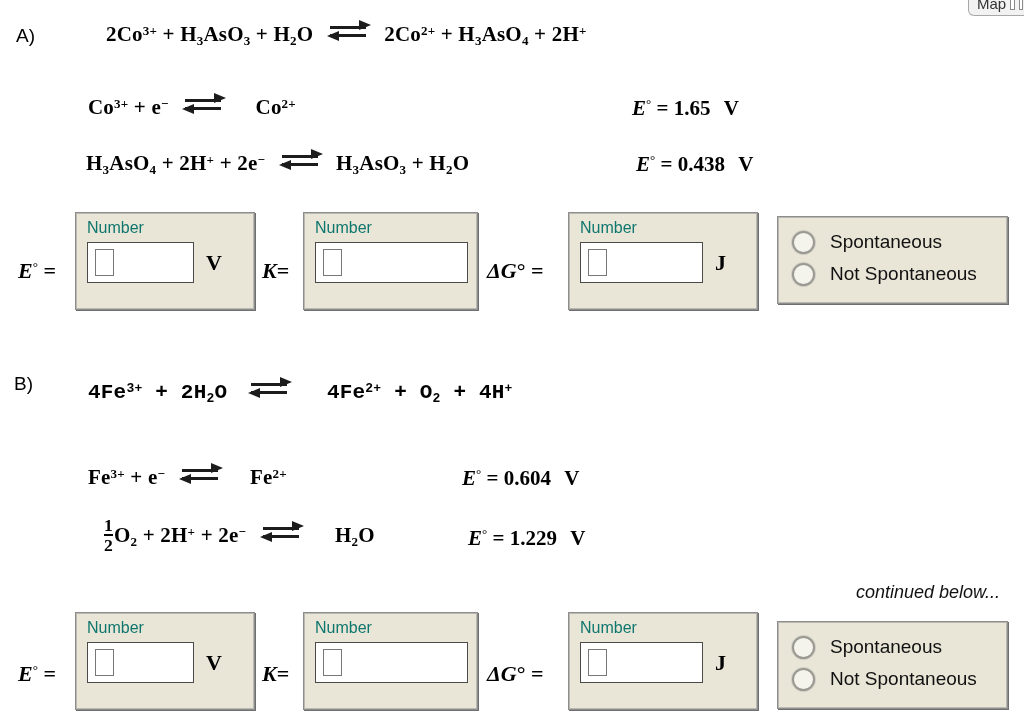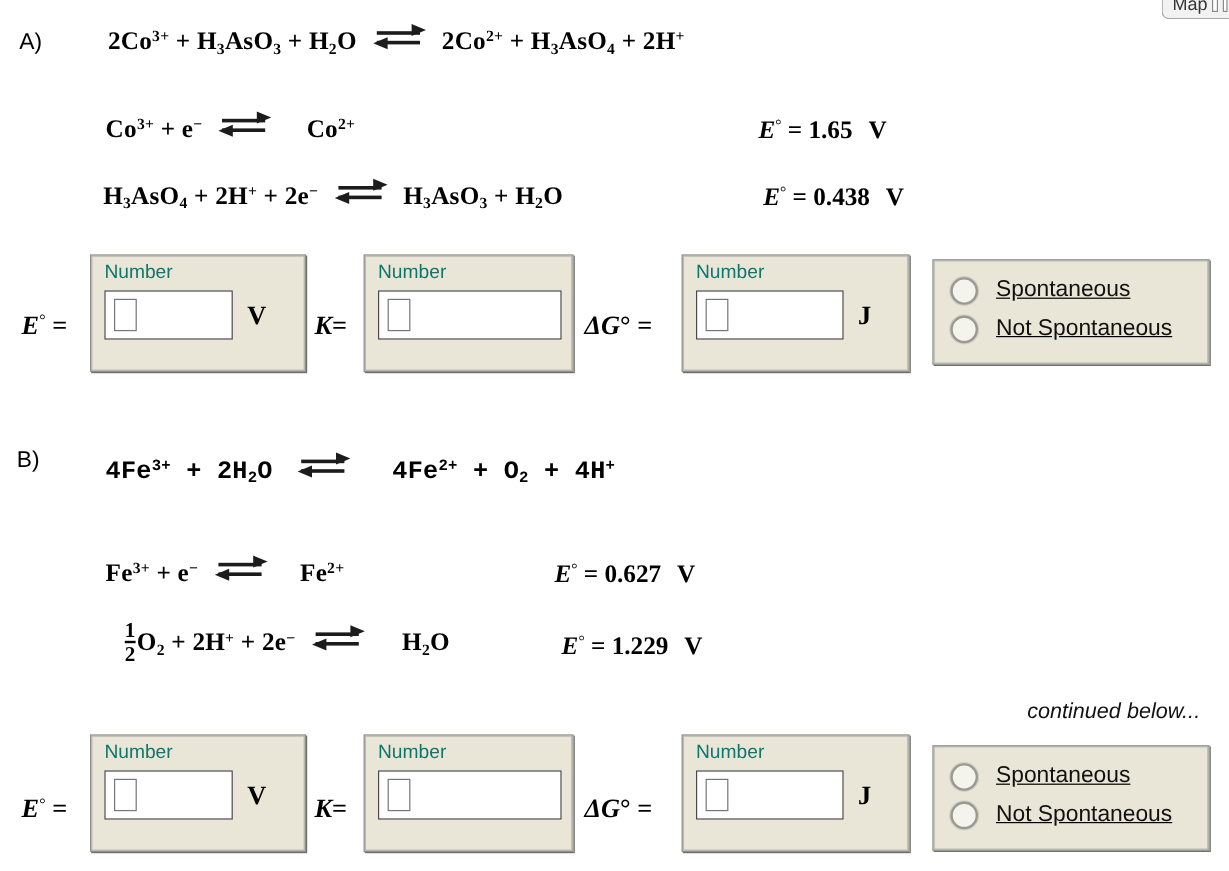--- a/index.html
+++ b/index.html
@@ -174,21 +174,20 @@
     border: 1px solid #8d8d8d;
     box-shadow:
       0 0 0 1px #b9b9b2 inset,
       1px 1px 0 0 #6f6f6f;
     padding: 9px 10px 9px 14px;
   }
   .radio-row {
     display: flex;
     align-items: center;
     height: 32px;
-    text-decoration: underline;
   }
   .radio-dot {
     width: 19px;
     height: 19px;
     border-radius: 50%;
     background: #f4f3ec;
     border: 2px solid #9a9a93;
     box-shadow: 0 0 0 1px #cfcdc4;
     flex: none;
   }
@@ -236,21 +235,21 @@
 <body>
 
 <div class="map-btn" style="right:-6px; top:-8px; width:62px; height:24px;">
   <span>Map</span>
   <span class="map-glyph"></span>
   <span class="map-glyph"></span>
 </div>
 
 <div class="abs sect-label" style="left:16px; top:25px;">A)</div>
 
-<div class="abs eq" style="left:90px; top:21px;">
+<div class="abs eq" style="left:106px; top:21px;">
   <span><span>2Co</span><sup>3+</sup><span> + H</span><sub>3</sub><span>AsO</span><sub>3</sub><span> + H</span><sub>2</sub><span>O</span></span>
   <span class="arrow">
     <span class="bar top"></span><span class="head right"></span>
     <span class="bar bot"></span><span class="head left"></span>
   </span>
   <span><span>2Co</span><sup>2+</sup><span> + H</span><sub>3</sub><span>AsO</span><sub>4</sub><span> + 2H</span><sup>+</sup></span>
 </div>
 
 <div class="abs eq" style="left:88px; top:94px;">
   <span><span>Co</span><sup>3+</sup><span> + e</span><sup>−</sup></span>
@@ -351,21 +350,21 @@
   <span><span>Fe</span><sup>3+</sup><span> + e</span><sup>−</sup></span>
   <span class="arrow">
     <span class="bar top"></span><span class="head right"></span>
     <span class="bar bot"></span><span class="head left"></span>
   </span>
   <span style="margin-left:14px;"><span>Fe</span><sup>2+</sup></span>
 </div>
 <div class="abs eline" style="left:462px; top:466px;">
   <span class="sym">E</span><span class="deg">°</span>
   <span>=</span>
-  <span>0.627</span>
+  <span>0.604</span>
   <span style="margin-left:8px;">V</span>
 </div>
 
 <div class="abs eq" style="left:104px; top:516px;">
   <span class="frac">
     <span class="num">1</span>
     <span class="den">2</span>
   </span><span><span>O</span><sub>2</sub><span> + 2H</span><sup>+</sup><span> + 2e</span><sup>−</sup></span>
   <span class="arrow">
     <span class="bar top"></span><span class="head right"></span>

